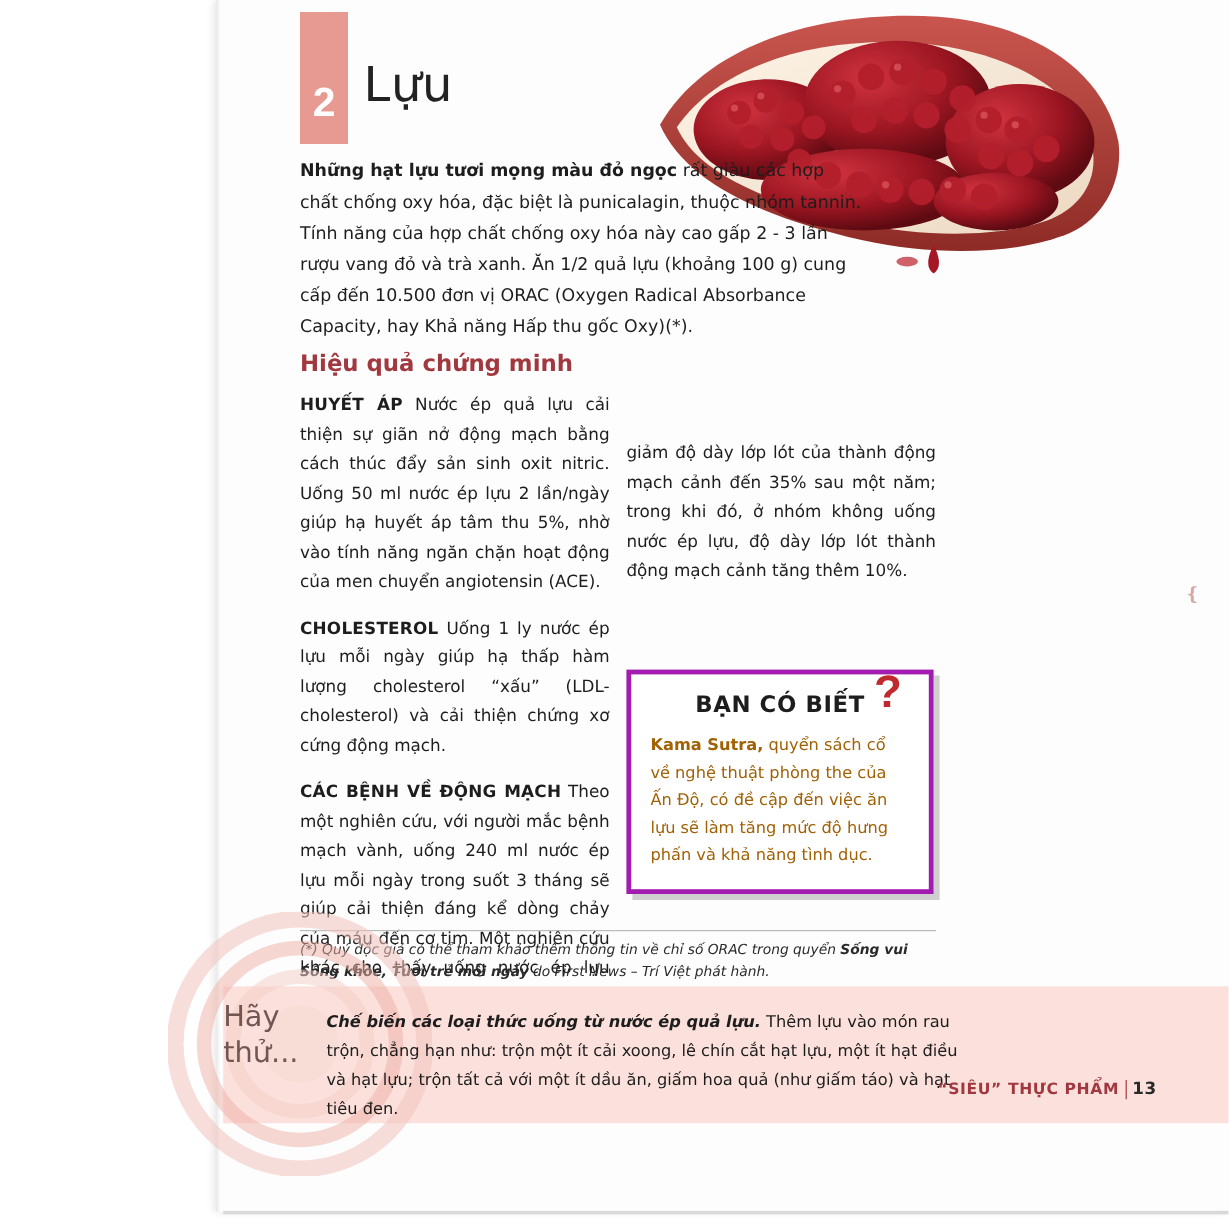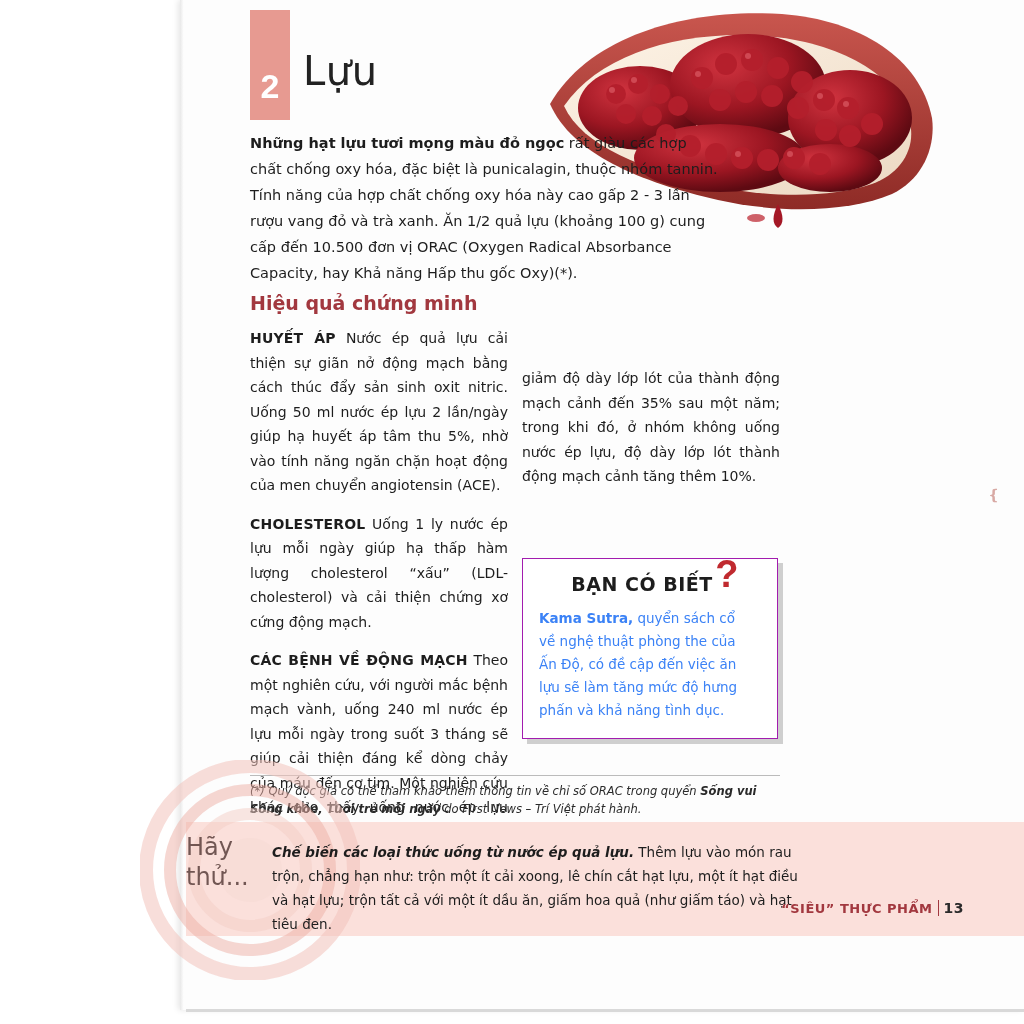--- a/index.html
+++ b/index.html
@@ -120,24 +120,24 @@
   .col-right { left: 522px; top: 326px; margin-top: 40px; }
   .col p { margin: 0 0 14px 0; }
   .col .lead { font-weight: bold; letter-spacing: 0.2px; }
 
   
   .dyk {
     position: absolute;
     left: 522px;
     top: 558px;
     width: 256px;
-    border: 1px solid #a21caf;
+    border: 4px solid #a21caf;
     background: #ffffff;
     box-shadow: 5px 5px 0 rgba(120,120,120,0.35);
-    padding: 14px 32px 16px 16px;
+    padding: 14px 16px 16px 16px;
     box-sizing: border-box;
   }
   .dyk-title {
     font-size: 19px;
     font-weight: bold;
     color: #1d1d1d;
     text-align: center;
     letter-spacing: 0.5px;
     position: relative;
     margin-bottom: 12px;
@@ -148,21 +148,21 @@
     top: -18px;
     color: #c02a2f;
     font-size: 38px;
     font-weight: bold;
     line-height: 1;
     font-family: "Liberation Sans", sans-serif;
   }
   .dyk-body {
     font-size: 13.5px;
     line-height: 23px;
-    color: #3b82f6;
+    color: #a16207;
   }
   .dyk-body b { font-weight: bold; }
 
   
   .footnote {
     position: absolute;
     left: 250px;
     top: 782px;
     width: 530px;
     font-size: 11.5px;

